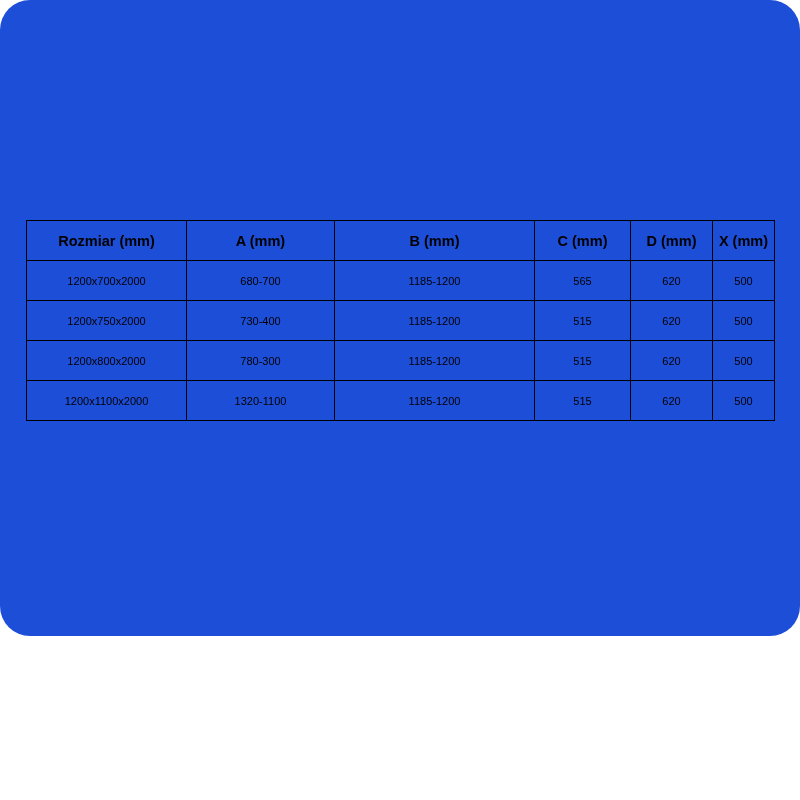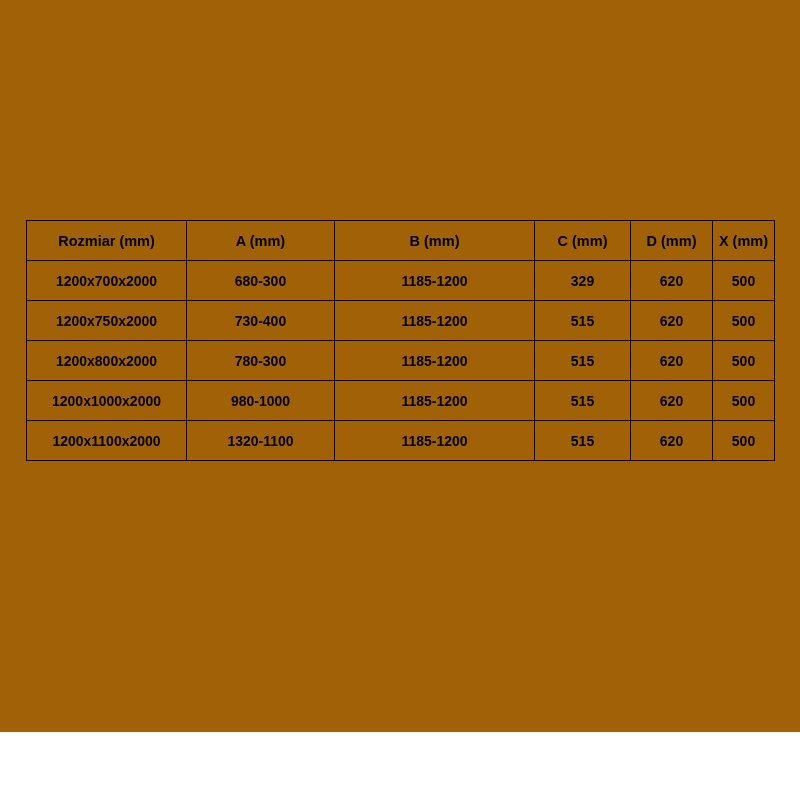--- a/index.html
+++ b/index.html
@@ -9,44 +9,45 @@
   }
   body {
     width: 800px;
     height: 800px;
     font-family: "Liberation Sans", sans-serif;
     color: #000000;
     position: relative;
   }
   .page {
     width: 800px;
-    height: 732px;
+    height: 636px;
     position: relative;
-    background: #a16207;
+    background: #1d4ed8;
+    border-radius: 30px;
   }
   .table-wrap {
     position: absolute;
     left: 26px;
     top: 220px;
     width: 748px;
   }
   table.size-table {
     border-collapse: collapse;
     width: 748px;
     table-layout: fixed;
   }
   table.size-table td,
   table.size-table th {
     border: 1px solid #000000;
     height: 39px;
     padding: 0 4px;
     text-align: center;
     vertical-align: middle;
-    font-size: 14px;
-    font-weight: bold;
+    font-size: 11px;
+    font-weight: normal;
     color: #000000;
     white-space: nowrap;
     overflow: hidden;
   }
   table.size-table th {
     font-size: 14.5px;
     font-weight: bold;
   }
   
   col.c0 { width: 160px; }
@@ -76,51 +77,43 @@
           <th>A (mm)</th>
           <th>B (mm)</th>
           <th>C (mm)</th>
           <th>D (mm)</th>
           <th>X (mm)</th>
         </tr>
       </thead>
       <tbody>
         <tr>
           <td>1200x700x2000</td>
-          <td>680-300</td>
+          <td>680-700</td>
           <td>1185-1200</td>
-          <td>329</td>
+          <td>565</td>
           <td>620</td>
           <td>500</td>
         </tr>
         <tr>
           <td>1200x750x2000</td>
           <td>730-400</td>
           <td>1185-1200</td>
           <td>515</td>
           <td>620</td>
           <td>500</td>
         </tr>
         <tr>
           <td>1200x800x2000</td>
           <td>780-300</td>
           <td>1185-1200</td>
           <td>515</td>
           <td>620</td>
           <td>500</td>
         </tr>
         <tr>
-          <td>1200x1000x2000</td>
-          <td>980-1000</td>
-          <td>1185-1200</td>
-          <td>515</td>
-          <td>620</td>
-          <td>500</td>
-        </tr>
-        <tr>
           <td>1200x1100x2000</td>
           <td>1320-1100</td>
           <td>1185-1200</td>
           <td>515</td>
           <td>620</td>
           <td>500</td>
         </tr>
       </tbody>
     </table>
   </div>

